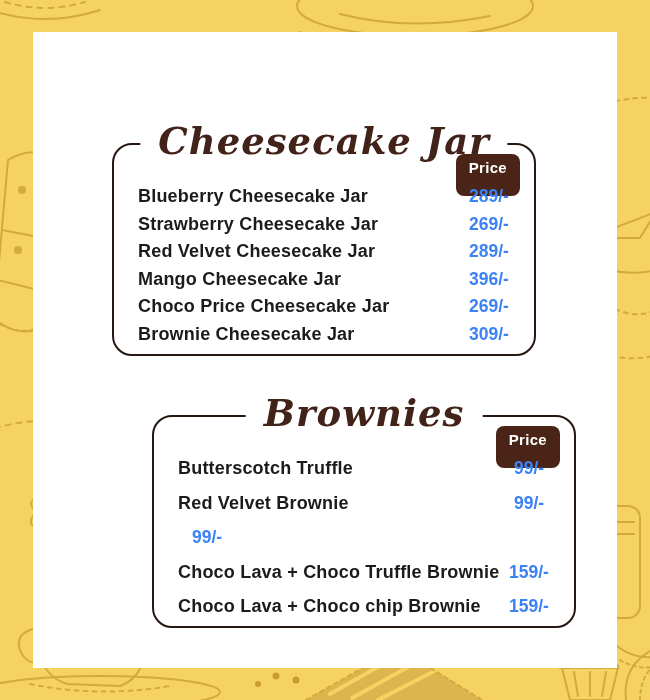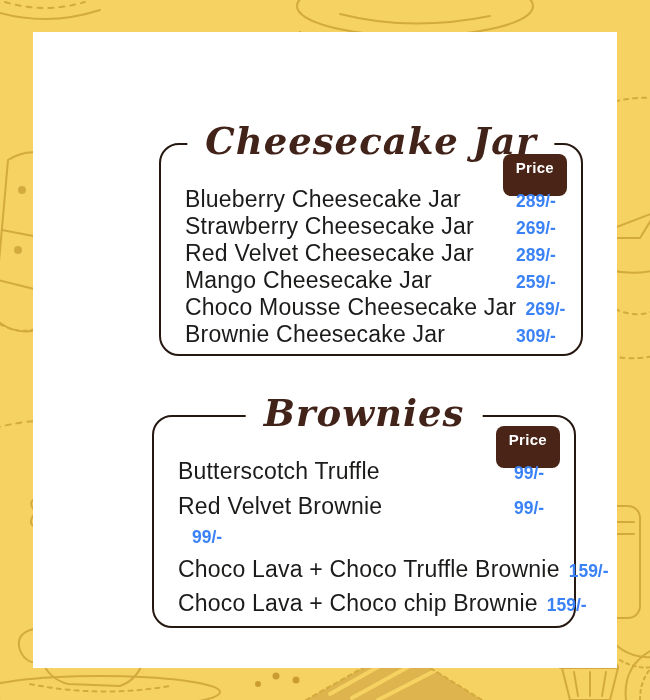--- a/index.html
+++ b/index.html
@@ -24,21 +24,21 @@
     background: #FFFFFF;
   }
   .menu-box {
     position: absolute;
     left: 79px;
     width: 420px;
     height: 209px;
     border: 2.5px solid #261711;
     border-radius: 20px;
   }
-  .box-cheesecake { top: 111px; margin-left: 47px; }
+  .box-cheesecake { top: 111px; }
   .box-brownies  { top: 383px; margin-left: 40px; }
   .script-title {
     position: absolute;
     top: -30px;
     left: 50%;
     transform: translateX(-50%);
     margin: 0;
     padding: 0 18px;
     background: #FFFFFF;
     font-family: "DejaVu Serif", serif;
@@ -71,22 +71,22 @@
     display: flex;
     flex-direction: column;
     justify-content: space-between;
   }
   .row {
     display: flex;
     justify-content: space-between;
     align-items: baseline;
   }
   .name {
-    font-size: 23px;
-    font-weight: 400;
+    font-size: 18px;
+    font-weight: 700;
     color: #1C1B1A;
     letter-spacing: 0.2px;
     white-space: nowrap;
   }
   .price {
     font-size: 17.5px;
     font-weight: 700;
     color: #3b82f6;
     min-width: 58px;
     text-align: center;
@@ -199,24 +199,24 @@
         <li class="row">
           <span class="name">Strawberry Cheesecake Jar</span>
           <span class="price">269/-</span>
         </li>
         <li class="row">
           <span class="name">Red Velvet Cheesecake Jar</span>
           <span class="price">289/-</span>
         </li>
         <li class="row">
           <span class="name">Mango Cheesecake Jar</span>
-          <span class="price">259/-</span>
-        </li>
-        <li class="row">
-          <span class="name">Choco Mousse Cheesecake Jar</span>
+          <span class="price">396/-</span>
+        </li>
+        <li class="row">
+          <span class="name">Choco Price Cheesecake Jar</span>
           <span class="price">269/-</span>
         </li>
         <li class="row">
           <span class="name">Brownie Cheesecake Jar</span>
           <span class="price">309/-</span>
         </li>
       </ul>
     </section>
 
     <section class="menu-box box-brownies">

